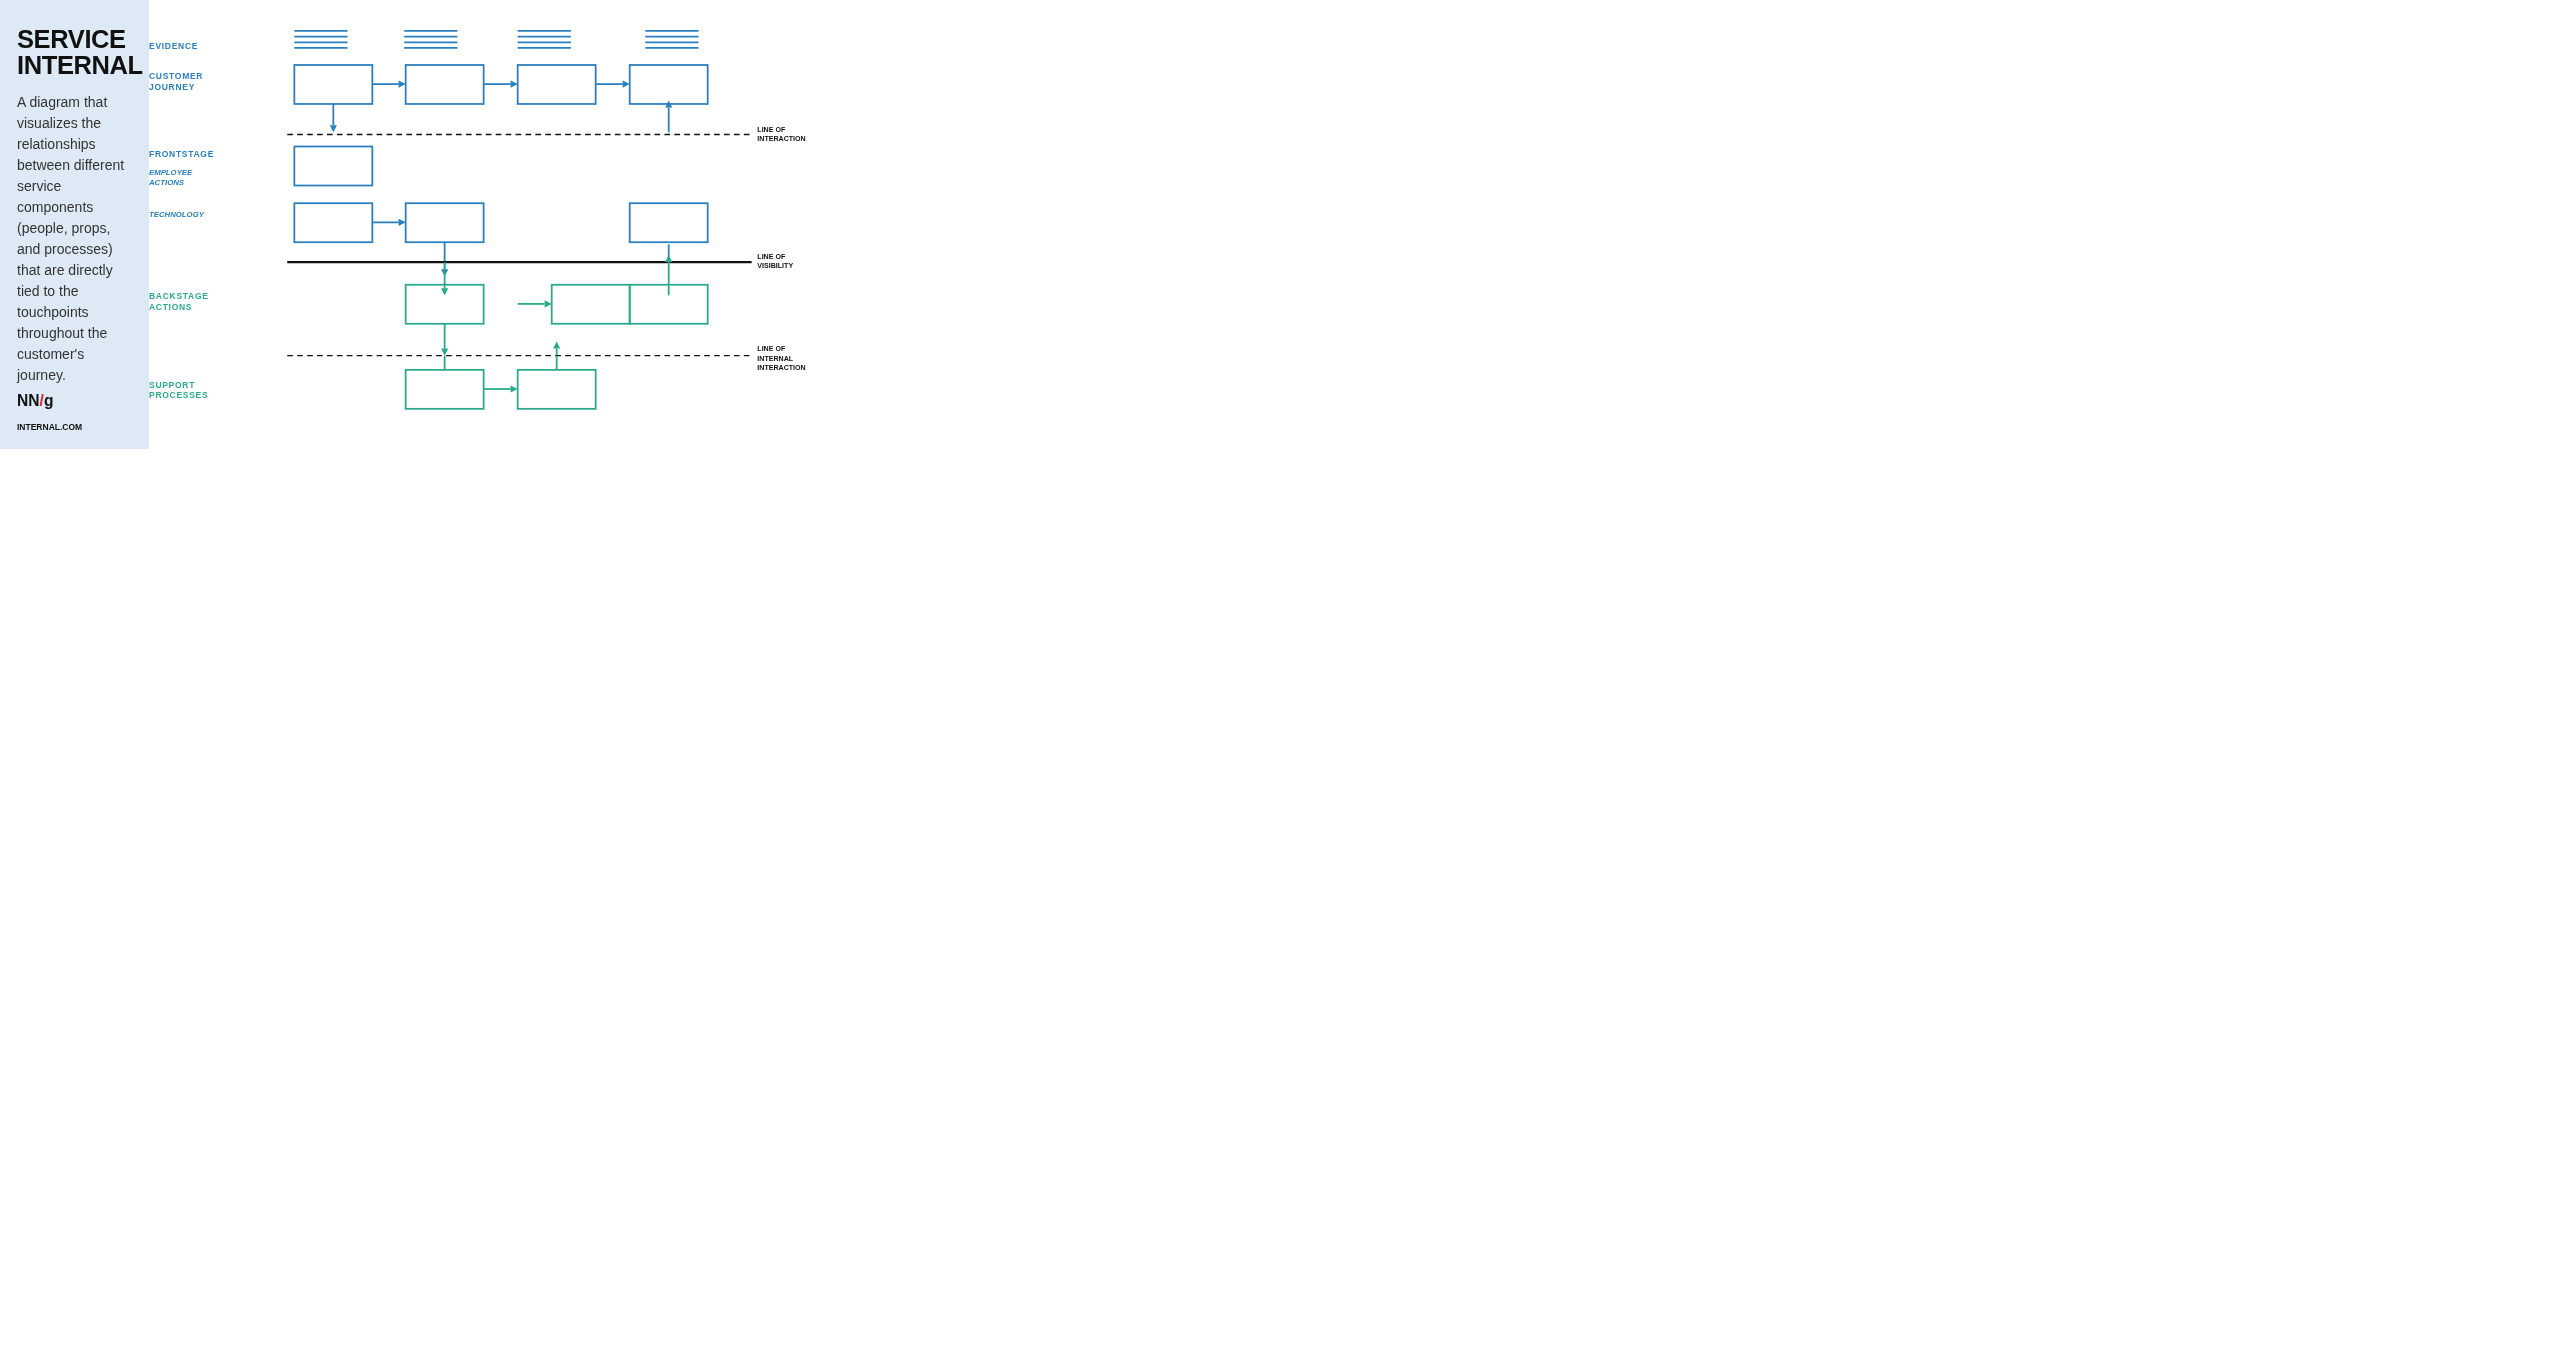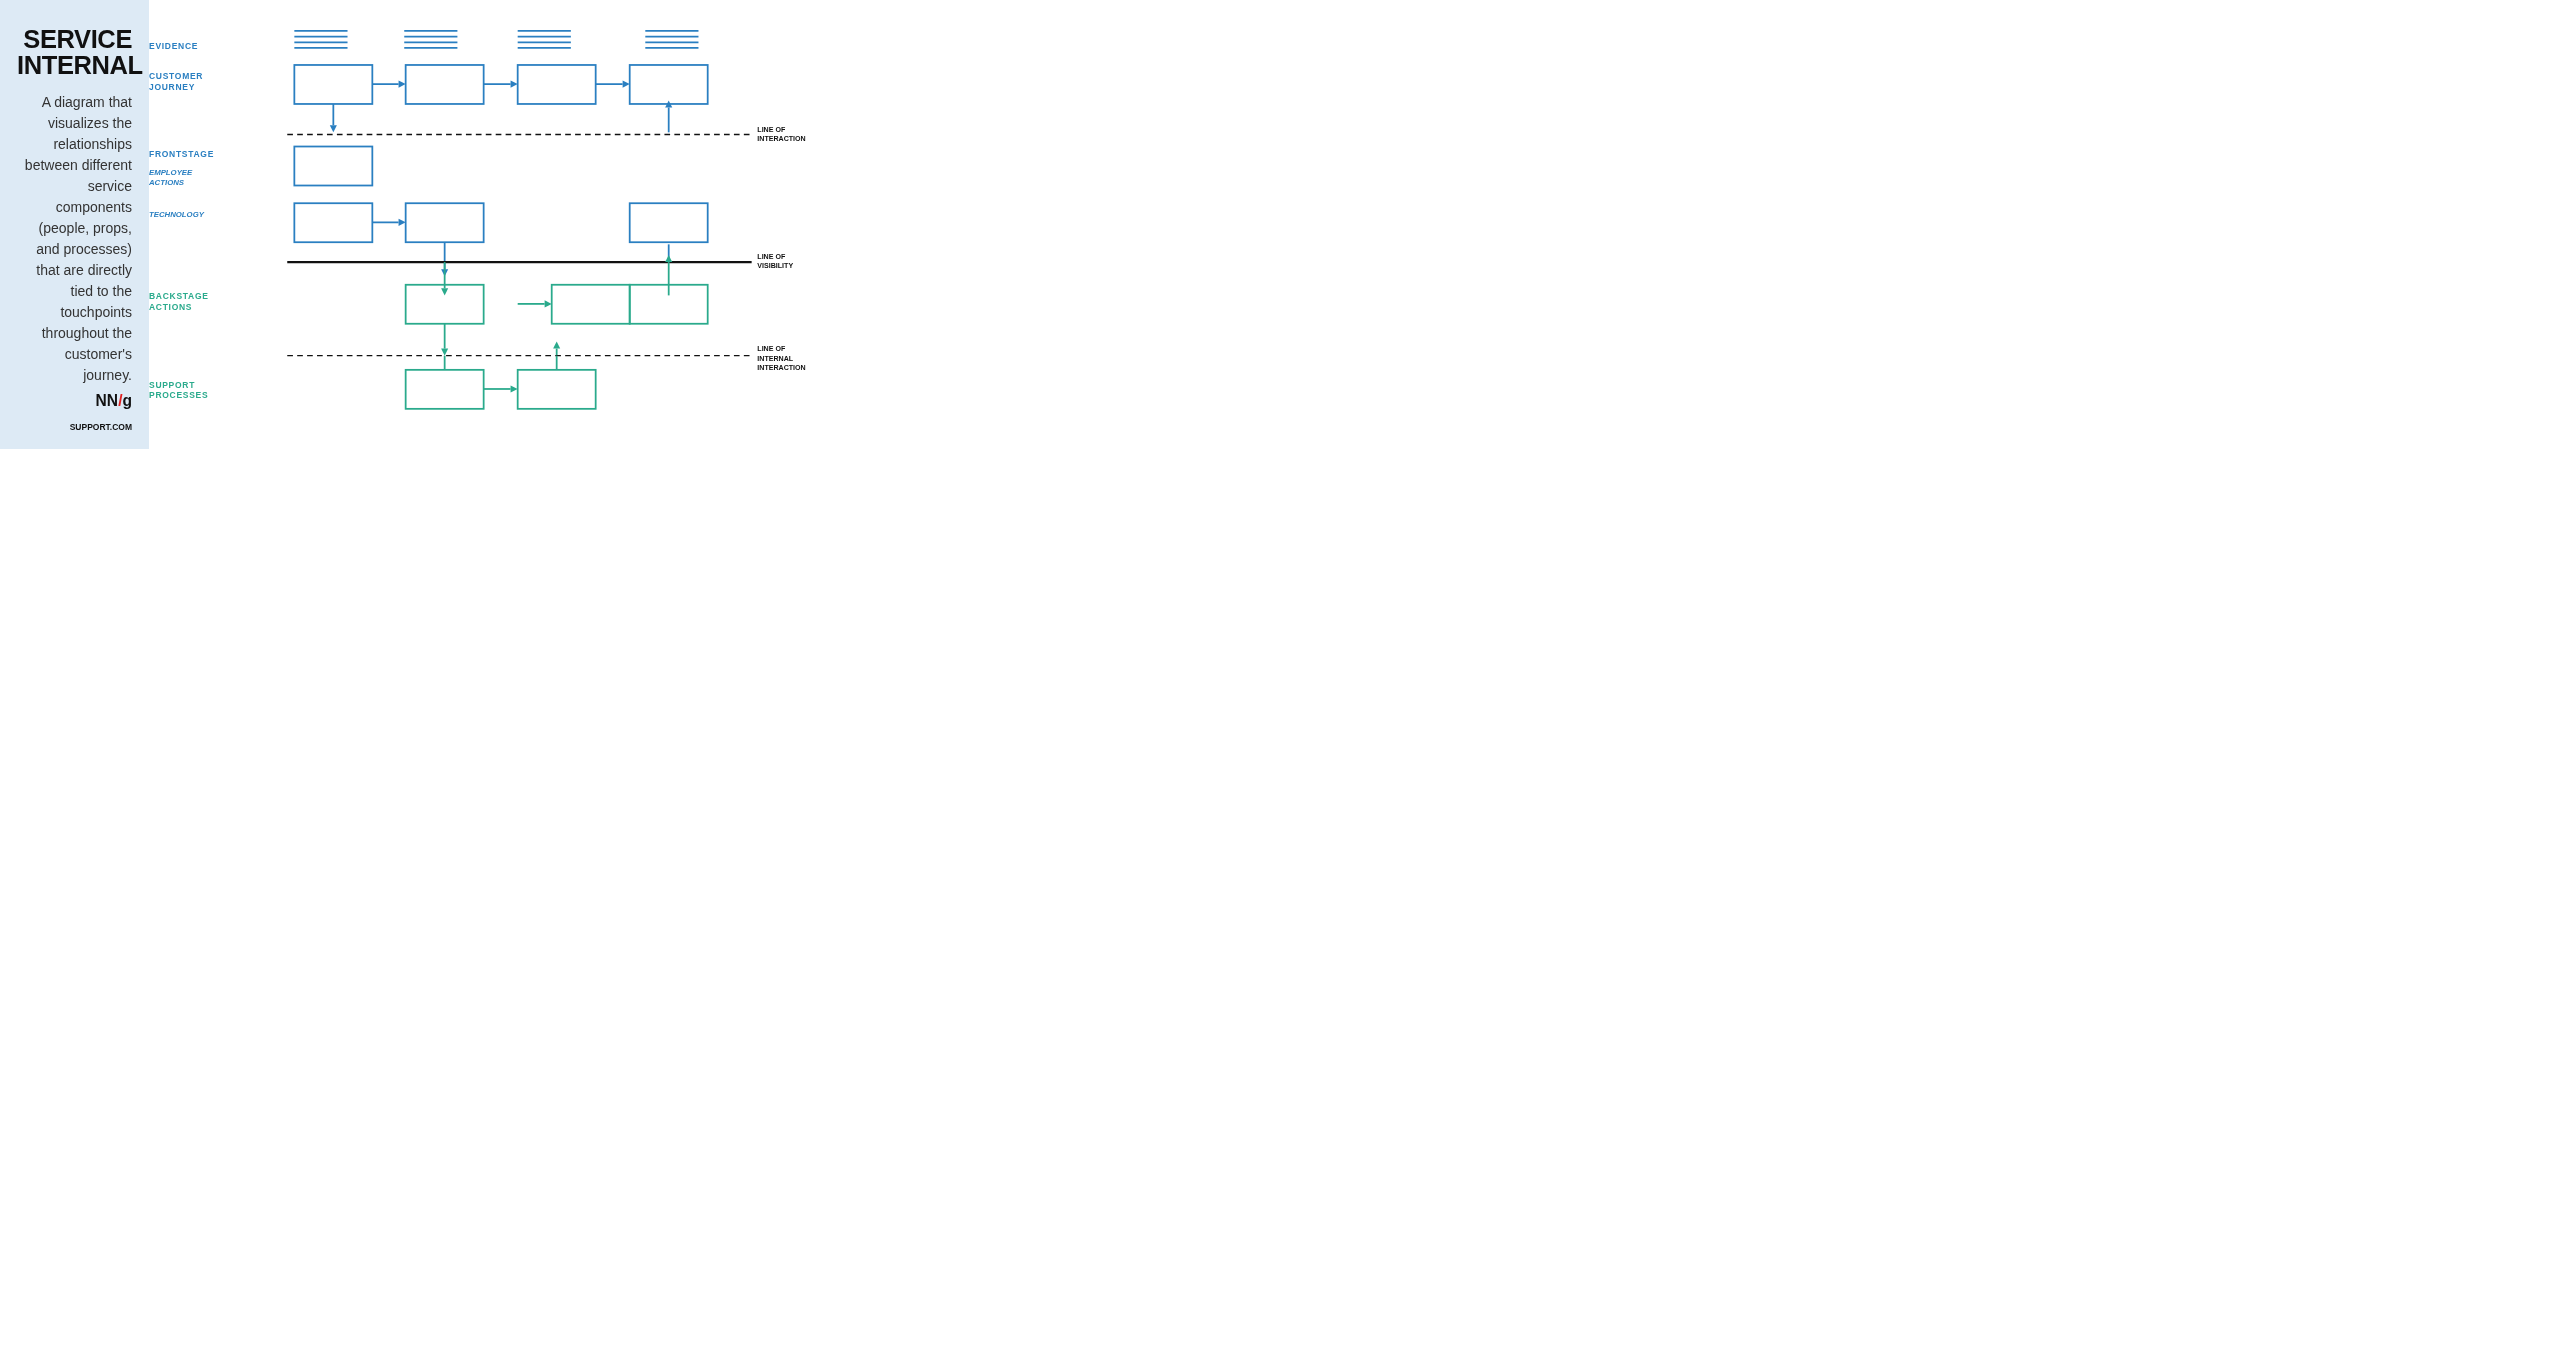--- a/index.html
+++ b/index.html
@@ -14,21 +14,20 @@
 
     
     .left-panel {
       background: #ddeaf5;
       width: 149px;
       min-width: 149px;
       padding: 25.5px 17px 17px 17px;
       display: flex;
       flex-direction: column;
       justify-content: space-between;
-      text-align: right;
     }
     .left-top {}
     .title-main {
       font-size: 25.5px;
       font-weight: 900;
       color: #111;
       line-height: 1.05;
       letter-spacing: -0.4px;
       margin-bottom: 12.8px;
     }
@@ -77,21 +76,21 @@
 <div class="left-panel">
   <div class="left-top">
     <div class="title-main">
       <span>SERVICE</span><br>
       <span>INTERNAL</span>
     </div>
     <div class="description">A diagram that visualizes the relationships between different service components (people, props, and processes) that are directly tied to the touchpoints throughout the customer's journey.</div>
   </div>
   <div class="left-bottom">
     <div class="nn-logo">NN<span class="slash">/</span>g</div>
-    <div class="nn-url">SUPPORT.COM</div>
+    <div class="nn-url">INTERNAL.COM</div>
   </div>
 </div>
 
 <div class="diagram">
   <svg class="diagram-svg" viewBox="0 0 1000 610" preserveAspectRatio="xMidYMid meet">
 
     <text x="0" y="58" font-size="12" font-weight="800" fill="#2a7fc1" letter-spacing="1" text-anchor="start">EVIDENCE</text>
 
     <line x1="205" y1="32" x2="280" y2="32" stroke="#2a7fc1" stroke-width="2.5"></line>
     <line x1="205" y1="40" x2="280" y2="40" stroke="#2a7fc1" stroke-width="2.5"></line>

